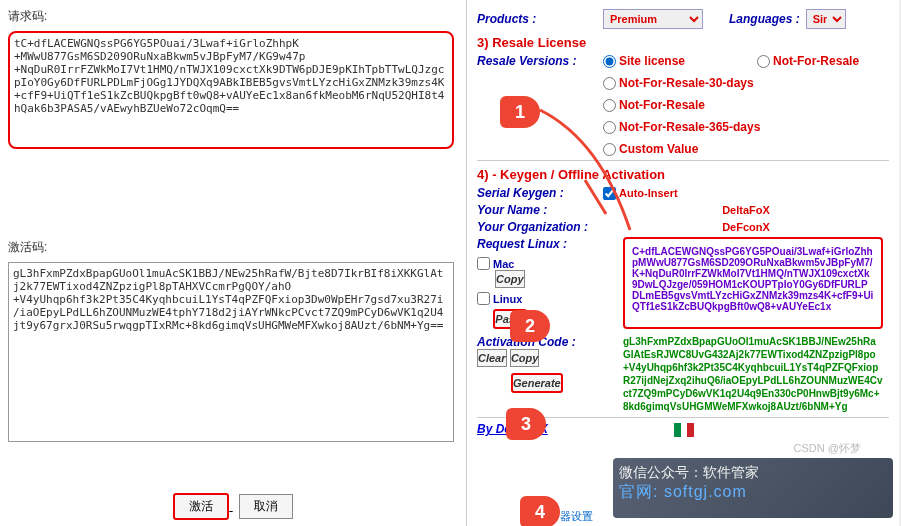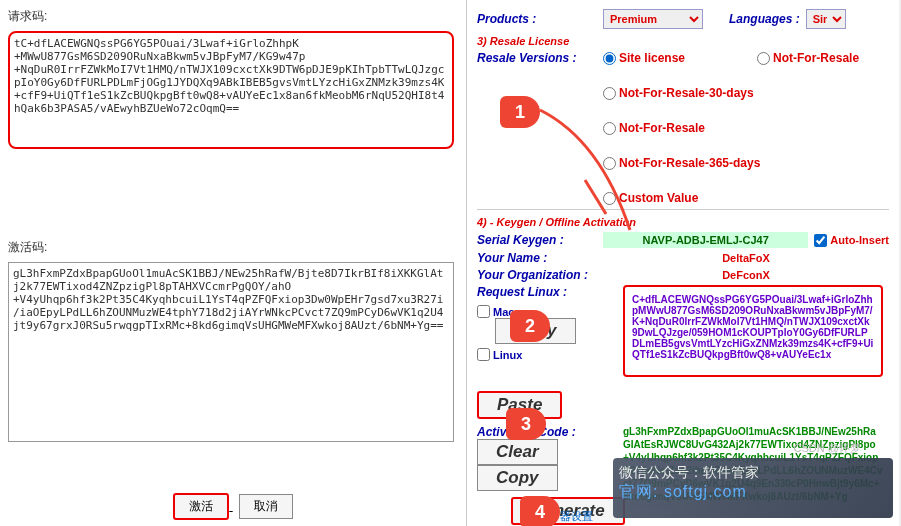--- a/index.html
+++ b/index.html
@@ -6,34 +6,34 @@
 body { font-family: Tahoma, Arial, sans-serif; font-size: 12px; background: #f0f0f0; width: 901px; height: 526px; overflow: hidden; position: relative; }
 .left-panel { position: absolute; left: 0; top: 0; width: 466px; height: 526px; background: #fff; padding: 8px; }
 .right-panel { position: absolute; left: 466px; top: 0; width: 433px; height: 526px; background: #fff; border-left: 1px solid #ccc; }
 .label-cn { color: #333; font-size: 12px; margin-bottom: 6px; }
 .code-box { border: 1px solid #999; padding: 4px; font-family: monospace; font-size: 11px; color: #333; width: 446px; height: 130px; overflow: hidden; white-space: pre-wrap; word-break: break-all; }
 .red-box { border: 2px solid #e00; border-radius: 8px; }
 .bottom-btns { position: absolute; bottom: 6px; left: 0; width: 466px; text-align: center; text-decoration: underline; }
 .btn { display: inline-block; border: 1px solid #888; background: #f5f5f5; padding: 3px 14px; font-size: 12px; cursor: pointer; }
 .btn-primary { border: 2px solid #e00; border-radius: 3px; }
 .right-content { padding: 6px 10px; }
-.section-head { color: #d00; font-weight: bold; font-style: italic; font-size: 11px; margin: 6px 0 4px; }
+.section-head { color: #d00; font-weight: bold; font-size: 13px; margin: 6px 0 4px; }
 .row { display: flex; align-items: center; margin: 3px 0; gap: 6px; }
 .lbl { color: #00a; font-weight: bold; font-style: italic; width: 120px; font-size: 12px; }
 select { border: 1px solid #99c; padding: 2px; font-size: 11px; }
-.radio-grp { display: flex; flex-wrap: wrap; gap: 21px 12px; }
+.radio-grp { display: flex; flex-wrap: wrap; gap: 8px 12px; }
 .radio-item { display: flex; align-items: center; gap: 3px; color: #d00; font-weight: bold; font-size: 12px; }
 .radio-item input { accent-color: #06c; }
 .input-red { color: #d00; font-weight: bold; font-size: 11px; border: none; background: none; }
 .input-serial { background: #cfd; color: #060; font-weight: bold; font-size: 11px; padding: 2px 6px; flex: 1; text-align: center; }
 .chk-row { display: flex; align-items: center; gap: 3px; color: #d00; font-weight: bold; font-size: 11px; }
 .chk-row input { accent-color: #06c; }
 .req-area { border: 2px solid #e00; border-radius: 4px; padding: 7px; color: #60c; font-weight: bold; font-size: 10px; width: 260px; height: 92px; overflow: hidden; word-break: break-all; }
 .act-area { color: #080; font-weight: bold; font-size: 10px; width: 260px; overflow: hidden; word-break: break-all; line-height: 1.3; }
-.small-btn { border: 1px solid #888; background: #f5f5f5; padding: 2px 18px; font-size: 17px; cursor: pointer; font-style: italic; font-weight: bold; color: #333; }
+.small-btn { border: 1px solid #888; background: #f5f5f5; padding: 2px 0; font-size: 11px; cursor: pointer; font-style: italic; font-weight: bold; color: #333; }
 .small-btn-red { border: 2px solid #e00; border-radius: 3px; }
 .link { color: #00d; text-decoration: underline; font-style: italic; font-weight: bold; font-size: 12px; }
 .flag { display: inline-block; width: 20px; height: 14px; background: linear-gradient(to right, #008C45 33%, #fff 33% 66%, #CD212A 66%); vertical-align: middle; }
 .step-badge { position: absolute; width: 40px; height: 32px; background: #e43; color: #fff; font-weight: bold; font-size: 18px; display: flex; align-items: center; justify-content: center; border-radius: 6px 16px 16px 6px; z-index: 10; }
 .step-badge::before { content: ""; position: absolute; left: -12px; top: 4px; border: 12px solid transparent; border-right-color: #e43; }
 .watermark { position: absolute; right: 8px; bottom: 8px; width: 280px; height: 60px; background: linear-gradient(135deg,#4a5568,#2d3748); color: #fff; padding: 6px; border-radius: 4px; font-size: 14px; opacity: 0.92; }
 .watermark .w1 { color: #eee; font-weight: normal; }
 .watermark .w2 { color: #5af; font-size: 16px; letter-spacing: 1px; }
 .csdn { position: absolute; right: 40px; bottom: 70px; color: #bbb; font-size: 11px; }
 .footer-link { position: absolute; bottom: 2px; left: 560px; color: #06c; font-size: 11px; }
@@ -104,21 +104,20 @@
             <span>Custom Value</span>
           </label>
       </div>
     </div>
 
     <div class="divider"></div>
     <div class="section-head">4) - Keygen / Offline Activation</div>
 
     <div class="row">
       <span class="lbl">Serial Keygen :</span>
-      <span class="input-serial">NAVP-ADBJ-EMLJ-CJ47</span>
       <label class="chk-row">
           <input type="checkbox" checked="" style="">
           <span>Auto-Insert</span>
         </label>
     </div>
 
     <div class="row">
       <span class="lbl">Your Name :</span>
       <span class="input-red" style="flex:1;text-align:center;">DeltaFoX</span>
     </div>

